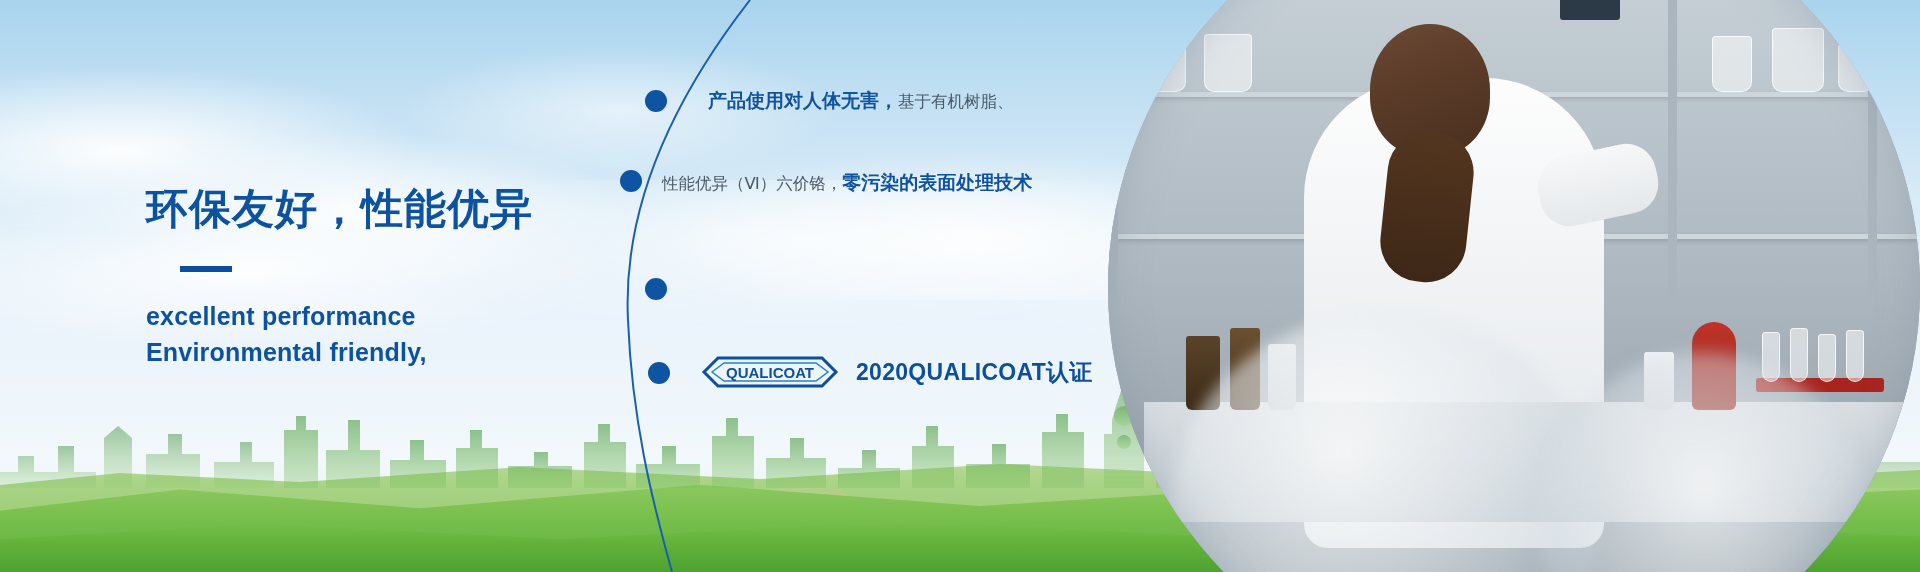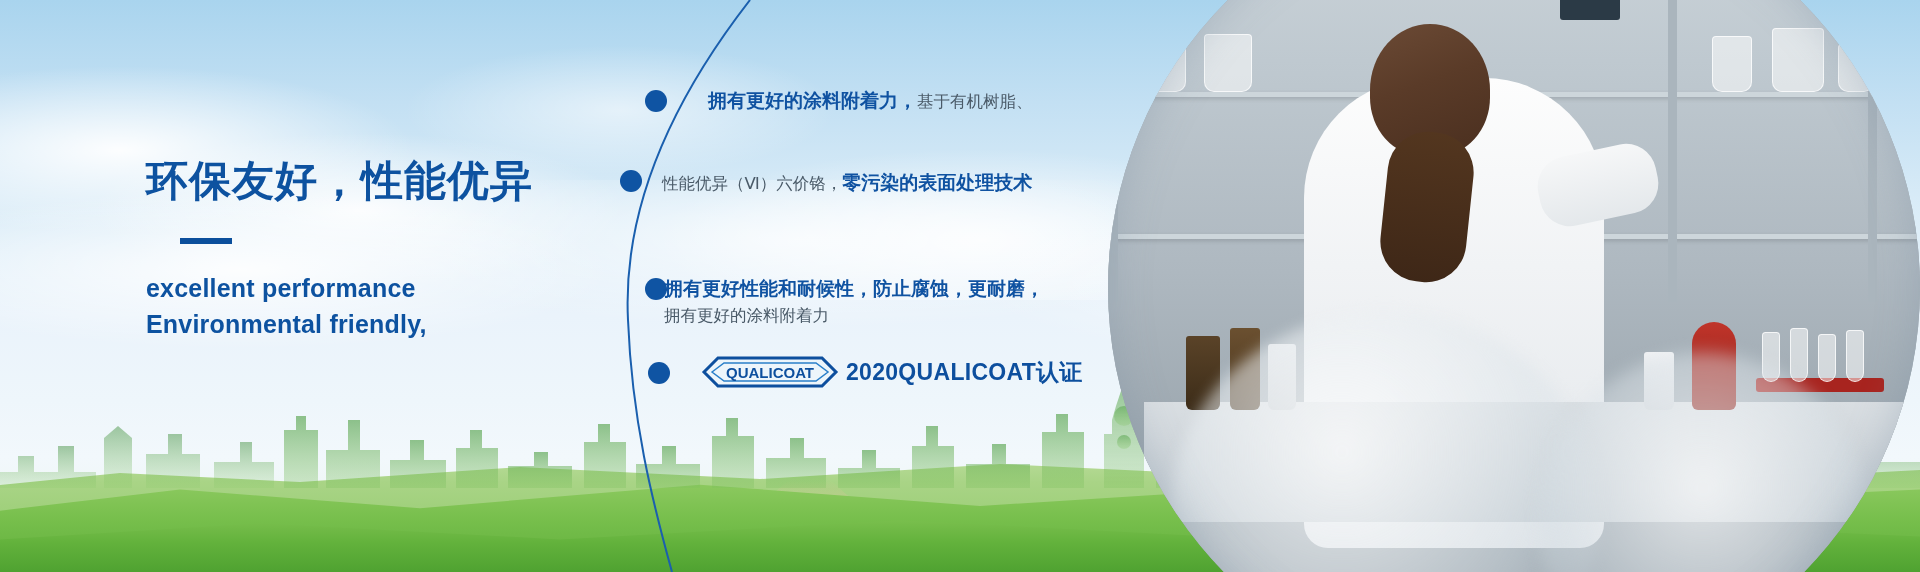--- a/index.html
+++ b/index.html
@@ -54,21 +54,21 @@
     background:linear-gradient(180deg,rgba(214,198,150,.0) 0%,rgba(214,198,150,.85) 45%,rgba(200,180,128,.95) 100%);
     clip-path:polygon(44% 0%,56% 0%,86% 100%,10% 100%);
   }
   
   .skyline{ position:absolute; bottom:66px; left:0; width:1920px; height:130px; pointer-events:none; }
   .skyline svg{ display:block; }
   
   .headline{ position:absolute; left:146px; top:158px; width:520px; }
   .headline .cn{
     font-size:42px; font-weight:bold; color:#0d52a0; letter-spacing:1px;
-    line-height:1.1; white-space:nowrap;
+    line-height:1.1; white-space:nowrap;margin-top:28px;
   }
   .headline .rule{
     width:52px; height:6px; background:#0b4f9c; margin:34px 0 26px 34px;
   }
   .headline .en{
     font-size:25px; font-weight:bold; color:#0d52a0; line-height:1.45;
     letter-spacing:.2px;
   }
   
   .curve{ position:absolute; left:560px; top:0; width:300px; height:572px; pointer-events:none; }
@@ -76,21 +76,21 @@
     position:absolute; width:22px; height:22px; border-radius:50%;
     background:#0f54a3;
   }
   
   .features{ position:absolute; left:0; top:0; width:1920px; height:572px; }
   .feat{ position:absolute; color:#3f4f5d; }
   .feat .l1, .feat .l2{ line-height:1.55; white-space:nowrap; }
   .feat .b{ color:#0f52a1; font-weight:bold; font-size:19px; }
   .feat .n{ color:#4a5a68; font-size:16.5px;font-family:Liberation Serif, serif; }
   
-  .qc{ position:absolute; left:700px; top:352px; display:flex; align-items:center; gap:6px; }
+  .qc{ position:absolute; left:700px; top:352px; display:flex; align-items:center; gap:16px; }
   .qc-logo{ position:relative; width:140px; height:40px; }
   .qc-text{
     font-size:23px; font-weight:bold; color:#0d4f9e; letter-spacing:.3px; white-space:nowrap;
   }
   
   .photo{
     position:absolute; left:1108px; top:-118px; width:812px; height:812px;
     border-radius:50%; overflow:hidden;
     background:#8d9aa4;
   }
@@ -228,38 +228,30 @@
 
   <div class="dot" style="left:645px; top:90px;"></div>
   <div class="dot" style="left:620px; top:170px;"></div>
   <div class="dot" style="left:645px; top:278px;"></div>
   <div class="dot" style="left:648px; top:362px;"></div>
 
   <div class="features">
 
     <div class="feat" style="left:708px; top:86px;">
       <div class="l1">
-        <span class="b">拥有更好的涂料附着力，</span><span class="n">基于有机树脂、</span>
+        <span class="b">产品使用对人体无害，</span><span class="n">基于有机树脂、</span>
       </div>
     </div>
 
     <div class="feat" style="left:662px; top:168px;">
       <div class="l2">
         <span class="n">性能优异（Ⅵ）六价铬，</span><span class="b">零污染的表面处理技术</span>
       </div>
     </div>
 
-    <div class="feat" style="left:664px; top:274px;">
-      <div class="l1">
-        <span class="b">拥有更好性能和耐候性，防止腐蚀，更耐磨，</span>
-      </div>
-      <div class="l2">
-        <span class="n">拥有更好的涂料附着力</span>
-      </div>
-    </div>
   </div>
 
   <div class="qc">
     <div class="qc-logo">
       <svg width="140" height="40" viewBox="0 0 140 40" xmlns="http://www.w3.org/2000/svg">
         <path d="M4 20 L18 6 L122 6 L136 20 L122 34 L18 34 Z" fill="none" stroke="#0d4f9e" stroke-width="3"></path>
         <path d="M12 20 L24 11 L116 11 L128 20 L116 29 L24 29 Z" fill="none" stroke="#2a7fc9" stroke-width="1.5"></path>
         <text x="70" y="26" text-anchor="middle" font-family="Liberation Sans, sans-serif" font-size="15" font-weight="bold" fill="#0d4f9e">QUALICOAT</text>
       </svg>
     </div>

